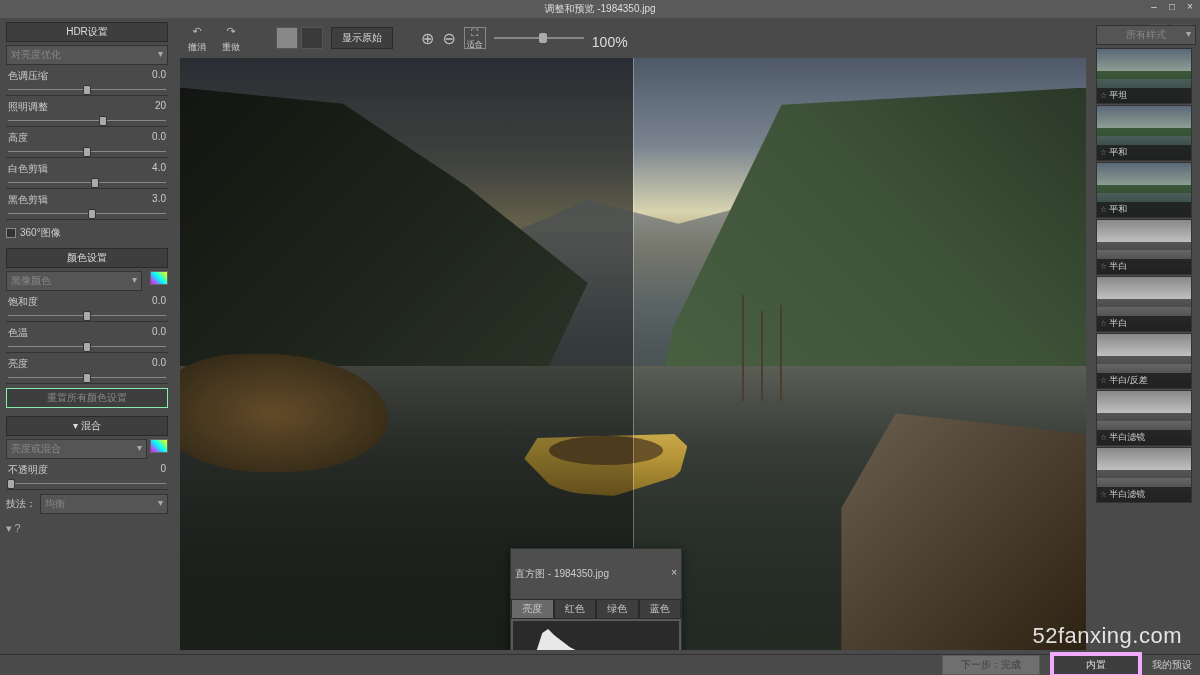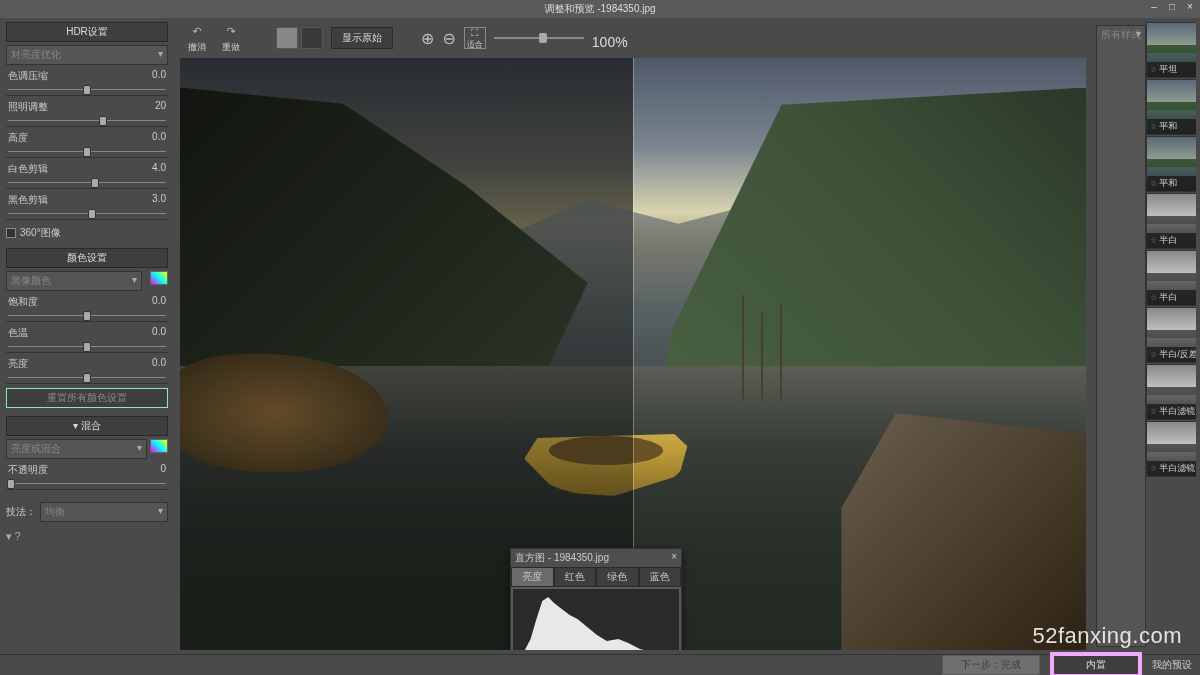--- a/index.html
+++ b/index.html
@@ -15,21 +15,21 @@
 .dropdown::after { content: "▾"; position: absolute; right: 4px; top: 2px; color: #aaa; }
 .slider-row { margin-top: 4px; }
 .slider-label { display: flex; justify-content: space-between; font-size: 10px; color: #ccc; padding: 0 2px; }
 .slider-track { height: 12px; position: relative; margin-top: 1px; border-bottom: 1px solid #333; }
 .slider-track .bar { position: absolute; top: 5px; left: 2px; right: 2px; height: 1px; background: #888; }
 .slider-track .thumb { position: absolute; top: 1px; width: 8px; height: 10px; background: #aaa; border-radius: 2px; transform: translateX(-50%); }
 .checkbox-row { margin-top: 6px; font-size: 10px; display: flex; align-items: center; gap: 4px; }
 .checkbox-row .cb { width: 10px; height: 10px; border: 1px solid #888; background: #333; }
 .color-btn { float: right; width: 18px; height: 14px; background: linear-gradient(45deg,#f0f,#0ff,#ff0); border: 1px solid #666; }
 .reset-btn { background: #3e3e3e; border: 1px solid #86efac; text-align: center; padding: 2px; font-size: 10px; color: #888; margin-top: 4px; }
-.blend-dropdown { display: flex; gap: 4px; margin-top: 12px; align-items: center; }
+.blend-dropdown { display: flex; gap: 4px; margin-top: 4px; align-items: center; }
 .blend-dropdown .dropdown { flex: 1; margin-top: 0; }
 .help-row { margin-top: 8px; font-size: 11px; color: #aaa; }
 
 .center { flex: 1; display: flex; flex-direction: column; background: #4a4a4a; }
 .toolbar { height: 40px; display: flex; align-items: center; gap: 8px; padding: 4px 10px; }
 .tb-btn { display: flex; flex-direction: column; align-items: center; gap: 1px; cursor: pointer; padding: 2px 4px; }
 .tb-btn .icon { width: 18px; height: 18px; display: flex; align-items: center; justify-content: center; color: #bbb; }
 .tb-btn .lbl { font-size: 9px; color: #ccc; }
 .compare-toggle { display: flex; gap: 3px; }
 .compare-toggle .sq { width: 22px; height: 22px; background: #888; border: 1px solid #555; }
@@ -59,29 +59,29 @@
 .boat { position: absolute; left: 38%; bottom: 26%; width: 18%; height: 14%; }
 .boat-hull { position: absolute; inset: 0; background: linear-gradient(to bottom, #d8b858 0%, #b89838 50%, #8a6e28 100%); clip-path: polygon(8% 30%, 92% 25%, 100% 40%, 95% 75%, 55% 100%, 20% 95%, 0 55%); border-radius: 0 0 50% 50%; }
 .boat-inside { position: absolute; left: 15%; top: 28%; width: 70%; height: 35%; background: #6a5228; border-radius: 50%; }
 .poles { position: absolute; left: 62%; bottom: 42%; width: 6%; height: 18%; }
 .pole { position: absolute; width: 2px; background: #4a3e2e; bottom: 0; }
 .pole.p1 { left: 0; height: 100%; } .pole.p2 { left: 35%; height: 85%; } .pole.p3 { left: 70%; height: 90%; }
 .split-line { position: absolute; left: 50%; top: 0; bottom: 0; width: 1px; background: rgba(255,255,255,0.3); }
 .dark-overlay { position: absolute; left: 0; top: 0; bottom: 0; width: 50%; background: rgba(0,0,0,0.28); }
 
 .histogram-dlg { position: absolute; left: 330px; top: 490px; width: 172px; background: #5a5a5a; border: 1px solid #333; box-shadow: 0 2px 8px rgba(0,0,0,0.5); }
-.hist-title { background: #4e4e4e; padding: 2px 4px; font-size: 10px; display: flex; justify-content: space-between; }
+.hist-title { background: #4e4e4e; padding: 18px 4px; font-size: 10px; display: flex; justify-content: space-between; }
 .hist-title .close { cursor: pointer; }
 .hist-tabs { display: flex; background: #3e3e3e; }
 .hist-tab { flex: 1; text-align: center; padding: 2px; font-size: 10px; border: 1px solid #2a2a2a; cursor: pointer; }
 .hist-tab.active { background: #6a6a6a; }
 .hist-chart { height: 68px; background: #2a2a2a; position: relative; margin: 2px; }
 .hist-chart svg { width: 100%; height: 100%; }
 
-.right-panel { width: 108px; background: #4a4a4a; padding: 4px; overflow: hidden; display: flex; flex-direction: row; text-align: center; }
+.right-panel { width: 108px; background: #4a4a4a; padding: 4px; overflow: hidden; display: flex; flex-direction: column; text-align: center; }
 .right-panel .dropdown { margin-bottom: 3px; }
 .thumbs { flex: 1; overflow: hidden; }
 .thumb { width: 96px; height: 56px; margin-bottom: 1px; position: relative; border: 1px solid #333; }
 .thumb-img { position: absolute; inset: 0; }
 .thumb-img.color .sky2 { position: absolute; inset: 0 0 50% 0; background: linear-gradient(#5a6878,#9aa898); }
 .thumb-img.color .land2 { position: absolute; inset: 40% 0 0 0; background: linear-gradient(#3a5838,#2a3828); }
 .thumb-img.color .water2 { position: absolute; inset: 55% 0 0 0; background: linear-gradient(#4a5e5a,#2a3838); }
 .thumb-img.bw .sky2 { position: absolute; inset: 0 0 50% 0; background: linear-gradient(#888,#ccc); }
 .thumb-img.bw .land2 { position: absolute; inset: 40% 0 0 0; background: linear-gradient(#555,#333); }
 .thumb-img.bw .water2 { position: absolute; inset: 55% 0 0 0; background: linear-gradient(#666,#333); }

